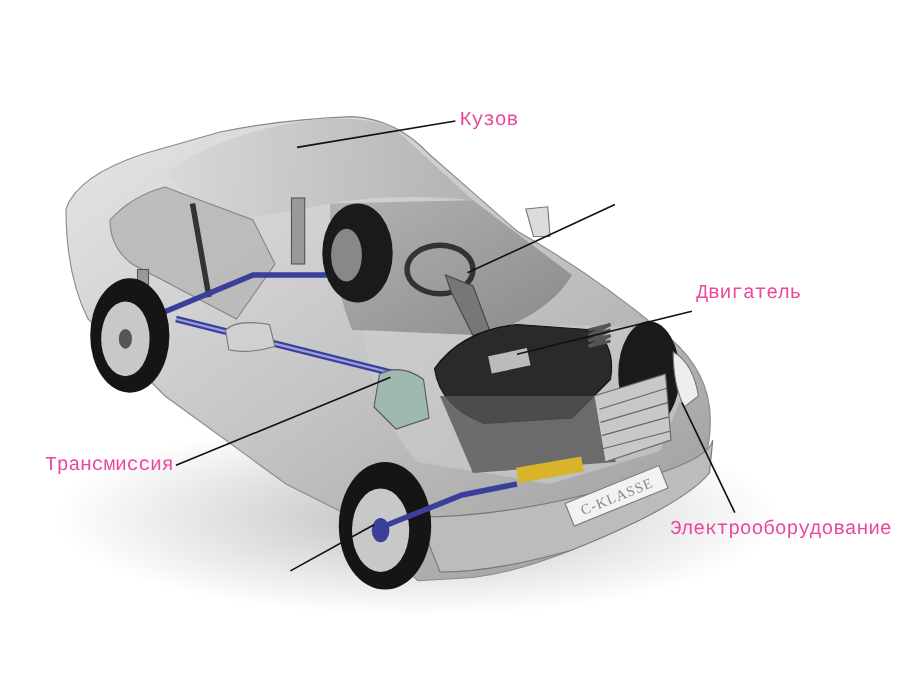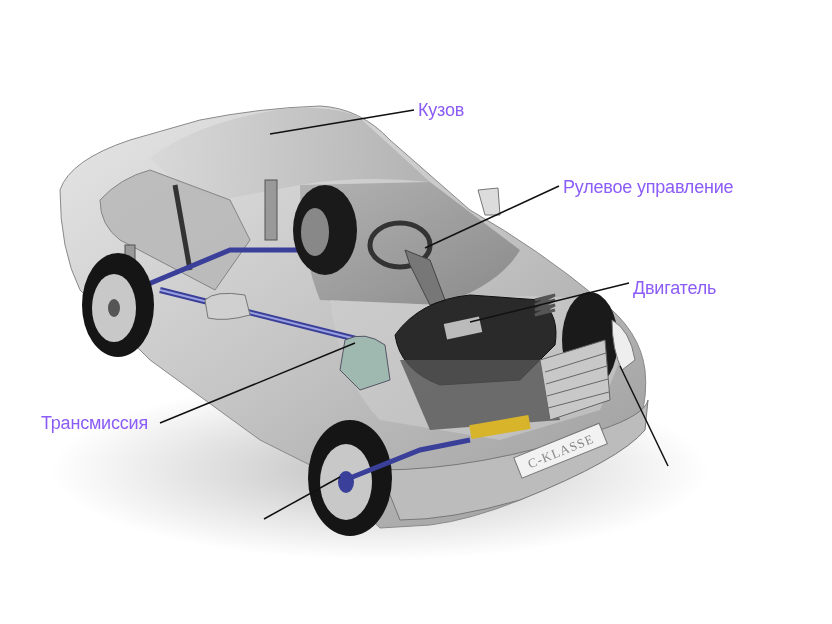--- a/index.html
+++ b/index.html
@@ -1,19 +1,19 @@
 <!DOCTYPE html>
 <html><head>
 <meta charset="utf-8">
 <style>
   html, body { margin: 0; padding: 0; background: #ffffff; }
   body { width: 832px; height: 624px; position: relative; overflow: hidden; font-family: "Liberation Sans", sans-serif; }
   .stage { position: absolute; left: 0; top: 0; width: 832px; height: 624px; }
   svg.car { position: absolute; left: 0; top: 0; }
-  .label { position: absolute; font-size: 18px; color: #8b5cf6; white-space: nowrap; line-height: 1; letter-spacing: -0.2px; }
+  .label { position: absolute; font-size: 18px; color: #ec4899; white-space: nowrap; line-height: 1; letter-spacing: -0.2px; font-family: Liberation Mono, monospace; }
 </style>
 </head>
 <body>
 
 <div class="stage">
   <svg class="car" width="832" height="624" viewBox="0 0 832 624">
     <defs>
       <linearGradient id="bodyG" x1="0" y1="0" x2="1" y2="1">
         <stop offset="0" stop-color="#e6e6e6"></stop>
         <stop offset="0.5" stop-color="#c4c4c4"></stop>
@@ -113,16 +113,16 @@
       <line x1="270" y1="134" x2="414" y2="110"></line>
       <line x1="425" y1="248" x2="559" y2="186"></line>
       <line x1="470" y1="322" x2="629" y2="283"></line>
       <line x1="160" y1="423" x2="355" y2="343"></line>
       <line x1="620" y1="366" x2="668" y2="466"></line>
       <line x1="264" y1="519" x2="340" y2="477"></line>
     </g>
   </svg>
 
   <div class="label" style="left:418px; top:101px;">Кузов</div>
-  <div class="label" style="left:563px; top:178px;">Рулевое управление</div>
-  <div class="label" style="left:633px; top:279px;">Двигатель</div>
+  <div class="label" style="left:633px; top:258px;">Двигатель</div>
   <div class="label" style="left:41px; top:414px;text-align:center;">Трансмиссия</div>
+  <div class="label" style="left:609px; top:472px;">Электрооборудование</div>
 </div>
 
 </body></html>

